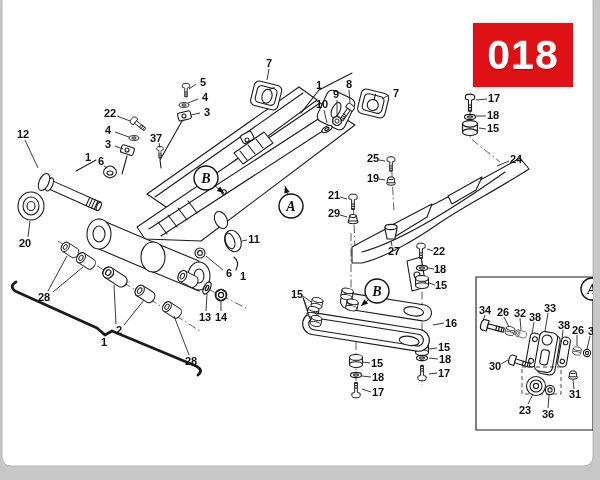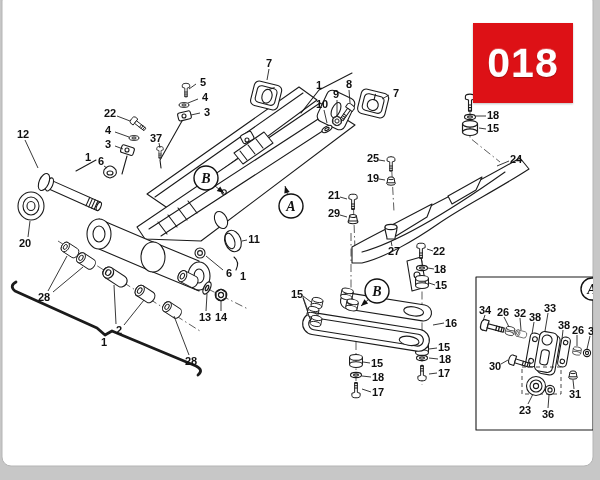--- a/index.html
+++ b/index.html
@@ -1,20 +1,20 @@
 <!DOCTYPE html>
 <html><head>
 <meta charset="utf-8">
 <style>
   html,body{margin:0;padding:0;background:#c7c7c7;}
   #stage{position:relative;width:600px;height:480px;overflow:hidden;
          font-family:"Liberation Sans",sans-serif;}
   #artwork{position:absolute;left:0;top:0;}
   
-  #plate-badge{position:absolute;left:473px;top:23px;width:100px;height:80px;
+  #plate-badge{position:absolute;left:473px;top:23px;width:100px;height:64px;
     display:flex;align-items:center;justify-content:center;
     box-shadow:0 1px 2px rgba(0,0,0,.25);}
   #plate-badge span{font-size:41px;font-weight:bold;letter-spacing:1px;
     text-shadow:0 1px 1px rgba(90,0,0,.45), 0 -1px 0 rgba(255,255,255,.25);}
   
   .art{fill:none;stroke:#1b1b1b;stroke-width:1.1;stroke-linecap:round;stroke-linejoin:round}
   .artf{fill:#fff;stroke:#1b1b1b;stroke-width:1.1;stroke-linejoin:round}
   .thick{stroke-width:2.8}
   .dashdot{fill:none;stroke:#333;stroke-width:.8;stroke-dasharray:8 3 1.5 3}
   .dashed{fill:none;stroke:#333;stroke-width:.9;stroke-dasharray:4 3}

